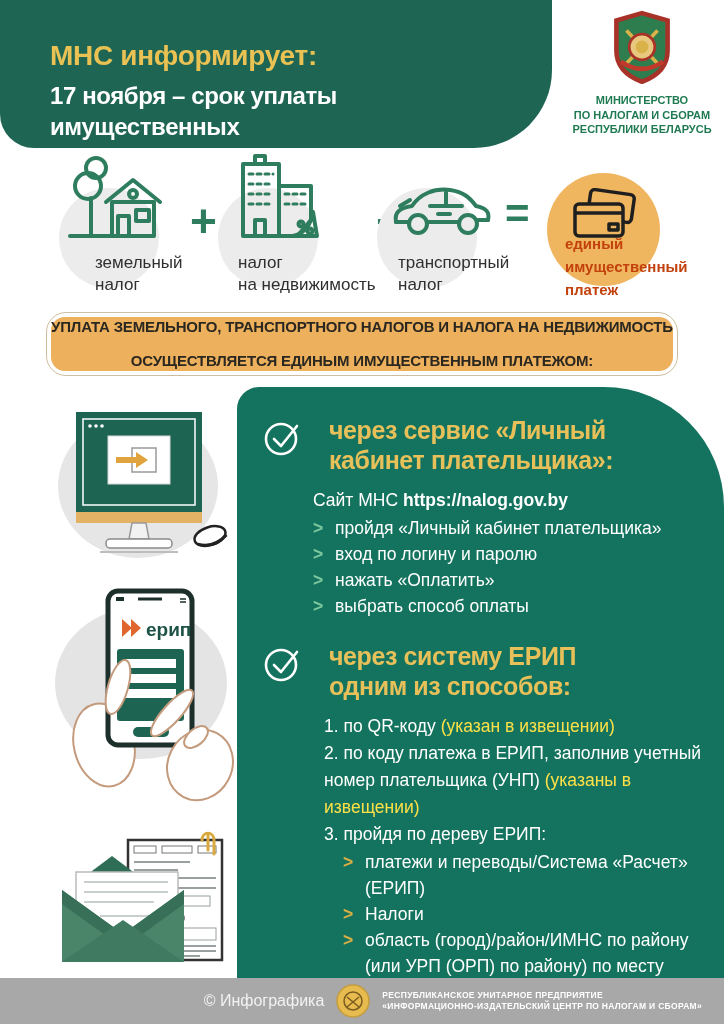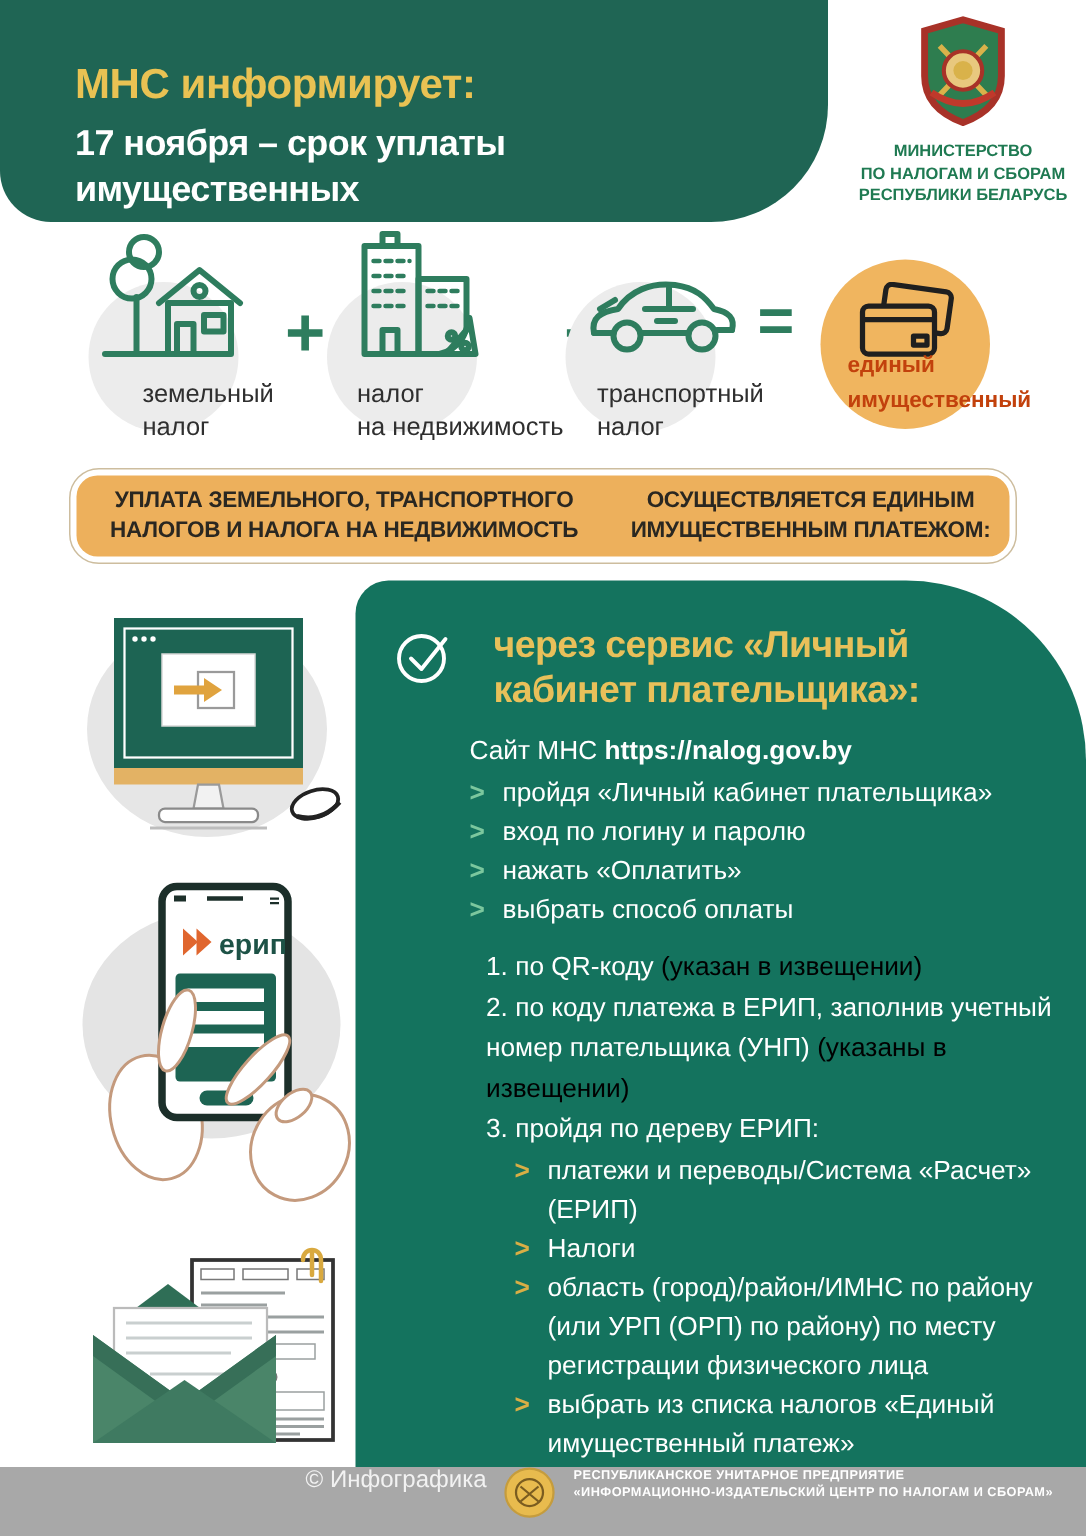--- a/index.html
+++ b/index.html
@@ -30,52 +30,52 @@
   .f-label4 { position:absolute; font-size:15px; font-weight:bold; color:#c2410c; line-height:23px; top:82px; left:565px; }
   .op { position:absolute; font-size:46px; font-weight:bold; color:#2e7d5e; top:44px; }
 
   
   .banner-outer {
     position:absolute; left:46px; top:312px; width:632px; height:64px;
     border:1px solid #cdbd9e; border-radius:20px; padding:4px;
   }
   .banner {
     width:100%; height:100%; background:#edb05c; border-radius:14px;
-    display:flex; flex-direction:row; align-items:center; justify-content:flex-start;
+    display:flex; flex-direction:column; align-items:center; justify-content:space-between;
     color:#2a2721; font-weight:bold; font-size:15px; line-height:20px; text-align:center; letter-spacing:-0.2px;
   }
 
   
   .panel {
     position:absolute; left:237px; top:387px; width:487px; height:591px;
     background:#14735e; border-radius:22px 120px 0 0;
     padding:28px 14px 0 25px; color:#ffffff;
   }
   .sec { display:flex; gap:11px; align-items:flex-start; }
   .sec svg { flex:0 0 auto; margin-top:2px; }
   .sec-h { color:#e8c05a; font-size:25px; font-weight:bold; letter-spacing:-0.4px; line-height:30px;margin-left:16px; }
   .body1 { margin:12px 0 0 51px; font-size:17.5px; line-height:26px; }
   .siteline { margin-bottom:2px; }
   .siteline b { font-weight:bold; }
   .brow { display:flex; }
   .arrow { width:22px; font-weight:bold; color:#7cc79e; flex:0 0 auto; }
   .arrow.gold { color:#d9ae45; }
   .steps { margin:12px 0 0 62px; font-size:17.5px; line-height:27px; max-width:408px; }
-  .gold-note { color:#000000; }
+  .gold-note { color:#fde047; }
   .tree { margin:1px 0 0 81px; font-size:17.5px; line-height:26px; }
   .tree .btext { max-width:362px; }
   .m2 { margin-top:22px; }
 
   
   .illus { position:absolute; }
 
   
   .footer {
     position:absolute; left:0; top:978px; width:724px; height:46px; background:#a8a8a8;
-    display:flex; align-items:flex-start; justify-content:flex-end; gap:12px; padding-right:22px;
+    display:flex; align-items:center; justify-content:flex-end; gap:12px; padding-right:22px;
   }
   .credit { color:#f2f2f2; font-size:16px; }
   .org { color:#ffffff; font-size:8.5px; font-weight:bold; line-height:11px; letter-spacing:0.3px; text-transform:uppercase; }
 </style>
 </head>
 <body>
 
 <div class="page">
 
   <div class="header">
@@ -168,20 +168,21 @@
     <div class="ocircle"></div>
     <svg class="f-icon" style="left:571px; top:38px;" width="68" height="58" viewBox="0 0 68 58" fill="none" stroke="#1f1f1f" stroke-width="3.5" stroke-linejoin="round">
       <rect x="18" y="4" width="44" height="28" rx="4" transform="rotate(8 40 18)"></rect>
       <rect x="4" y="16" width="48" height="32" rx="4" fill="#f0b55f"></rect>
       <path d="M4 25 H52"></path>
       <rect x="38" y="36" width="9" height="6"></rect>
     </svg>
     <div class="f-label4">
       <div>единый</div>
       <div>имущественный</div>
+      <div>платеж</div>
     </div>
   </div>
 
   <div class="banner-outer">
     <div class="banner">
       <div>УПЛАТА ЗЕМЕЛЬНОГО, ТРАНСПОРТНОГО НАЛОГОВ И НАЛОГА НА НЕДВИЖИМОСТЬ</div>
       <div>ОСУЩЕСТВЛЯЕТСЯ ЕДИНЫМ ИМУЩЕСТВЕННЫМ ПЛАТЕЖОМ:</div>
     </div>
   </div>
 
@@ -212,20 +213,30 @@
       <div class="brow">
           <span class="arrow">&gt;</span>
           <span class="btext">нажать «Оплатить»</span>
         </div>
       <div class="brow">
           <span class="arrow">&gt;</span>
           <span class="btext">выбрать способ оплаты</span>
         </div>
     </div>
 
+    <div class="sec m2">
+      <svg width="40" height="40" viewBox="0 0 40 40">
+        <circle cx="19" cy="22" r="15" stroke="#ffffff" stroke-width="2.6" fill="none"></circle>
+        <path d="M12 22 L19 29 L35 9" stroke="#ffffff" stroke-width="2.6" fill="none" stroke-linecap="round" stroke-linejoin="round"></path>
+      </svg>
+      <div class="sec-h">
+        <div>через систему ЕРИП</div>
+        <div>одним из способов:</div>
+      </div>
+    </div>
     <div class="steps">
       <div><span>1. по QR-коду </span><span class="gold-note">(указан в извещении)</span></div>
       <div><span>2. по коду платежа в ЕРИП, заполнив учетный номер плательщика (УНП) </span><span class="gold-note">(указаны в извещении)</span></div>
       <div><span>3. пройдя по дереву ЕРИП:</span></div>
     </div>
     <div class="tree">
       <div class="brow">
           <span class="arrow gold">&gt;</span>
           <span class="btext">платежи и переводы/Система «Расчет» (ЕРИП)</span>
         </div>

